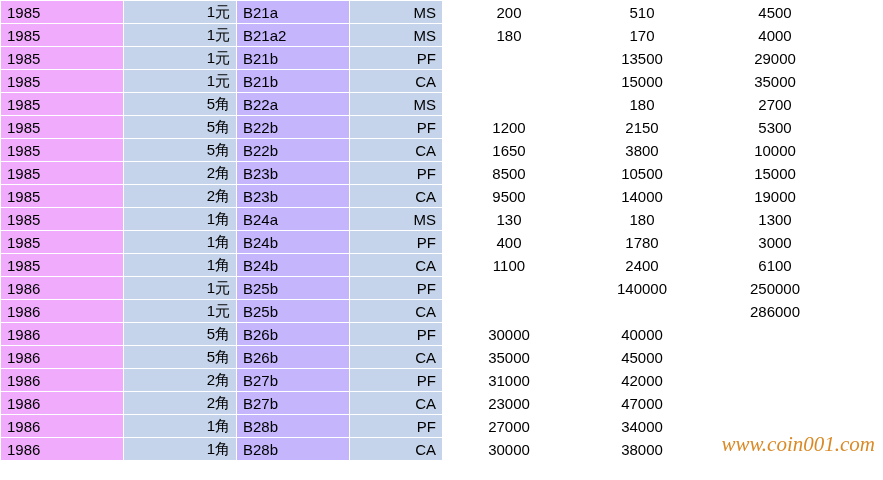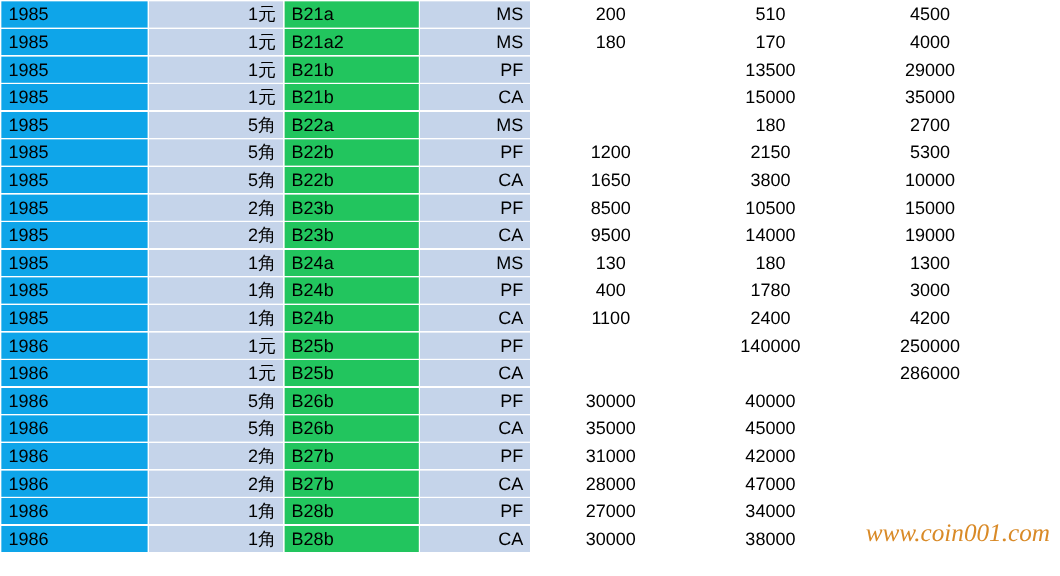--- a/index.html
+++ b/index.html
@@ -21,23 +21,23 @@
   #coin-table td {
     height: 22px;
     padding: 0 6px;
     font-size: 15px;
     color: #000000;
     border: 1px solid #ffffff;
     overflow: hidden;
     white-space: nowrap;
   }
   
-  td.c-year   { width: 110px; background: #0ea5e9; text-align: left; }
+  td.c-year   { width: 110px; background: #f0abfc; text-align: left; }
   td.c-denom  { width: 100px; background: #c5d4ea; text-align: right; }
-  td.c-code   { width: 100px; background: #22c55e; text-align: left; }
+  td.c-code   { width: 100px; background: #c4b5fd; text-align: left; }
   td.c-grade  { width: 80px;  background: #c5d4ea; text-align: right; }
   
   td.c-price {
     width: 120px;
     background: #ffffff;
     text-align: center;
     border: 1px solid #bfbfbf;
   }
   .watermark {
     position: absolute;
@@ -168,21 +168,21 @@
         <td class="c-price">3000</td>
         <td class="c-price"></td>
       </tr>
       <tr>
         <td class="c-year">1985</td>
         <td class="c-denom">1角</td>
         <td class="c-code">B24b</td>
         <td class="c-grade">CA</td>
         <td class="c-price">1100</td>
         <td class="c-price">2400</td>
-        <td class="c-price">4200</td>
+        <td class="c-price">6100</td>
         <td class="c-price"></td>
       </tr>
       <tr>
         <td class="c-year">1986</td>
         <td class="c-denom">1元</td>
         <td class="c-code">B25b</td>
         <td class="c-grade">PF</td>
         <td class="c-price"></td>
         <td class="c-price">140000</td>
         <td class="c-price">250000</td>
@@ -226,21 +226,21 @@
         <td class="c-price">31000</td>
         <td class="c-price">42000</td>
         <td class="c-price"></td>
         <td class="c-price"></td>
       </tr>
       <tr>
         <td class="c-year">1986</td>
         <td class="c-denom">2角</td>
         <td class="c-code">B27b</td>
         <td class="c-grade">CA</td>
-        <td class="c-price">28000</td>
+        <td class="c-price">23000</td>
         <td class="c-price">47000</td>
         <td class="c-price"></td>
         <td class="c-price"></td>
       </tr>
       <tr>
         <td class="c-year">1986</td>
         <td class="c-denom">1角</td>
         <td class="c-code">B28b</td>
         <td class="c-grade">PF</td>
         <td class="c-price">27000</td>

